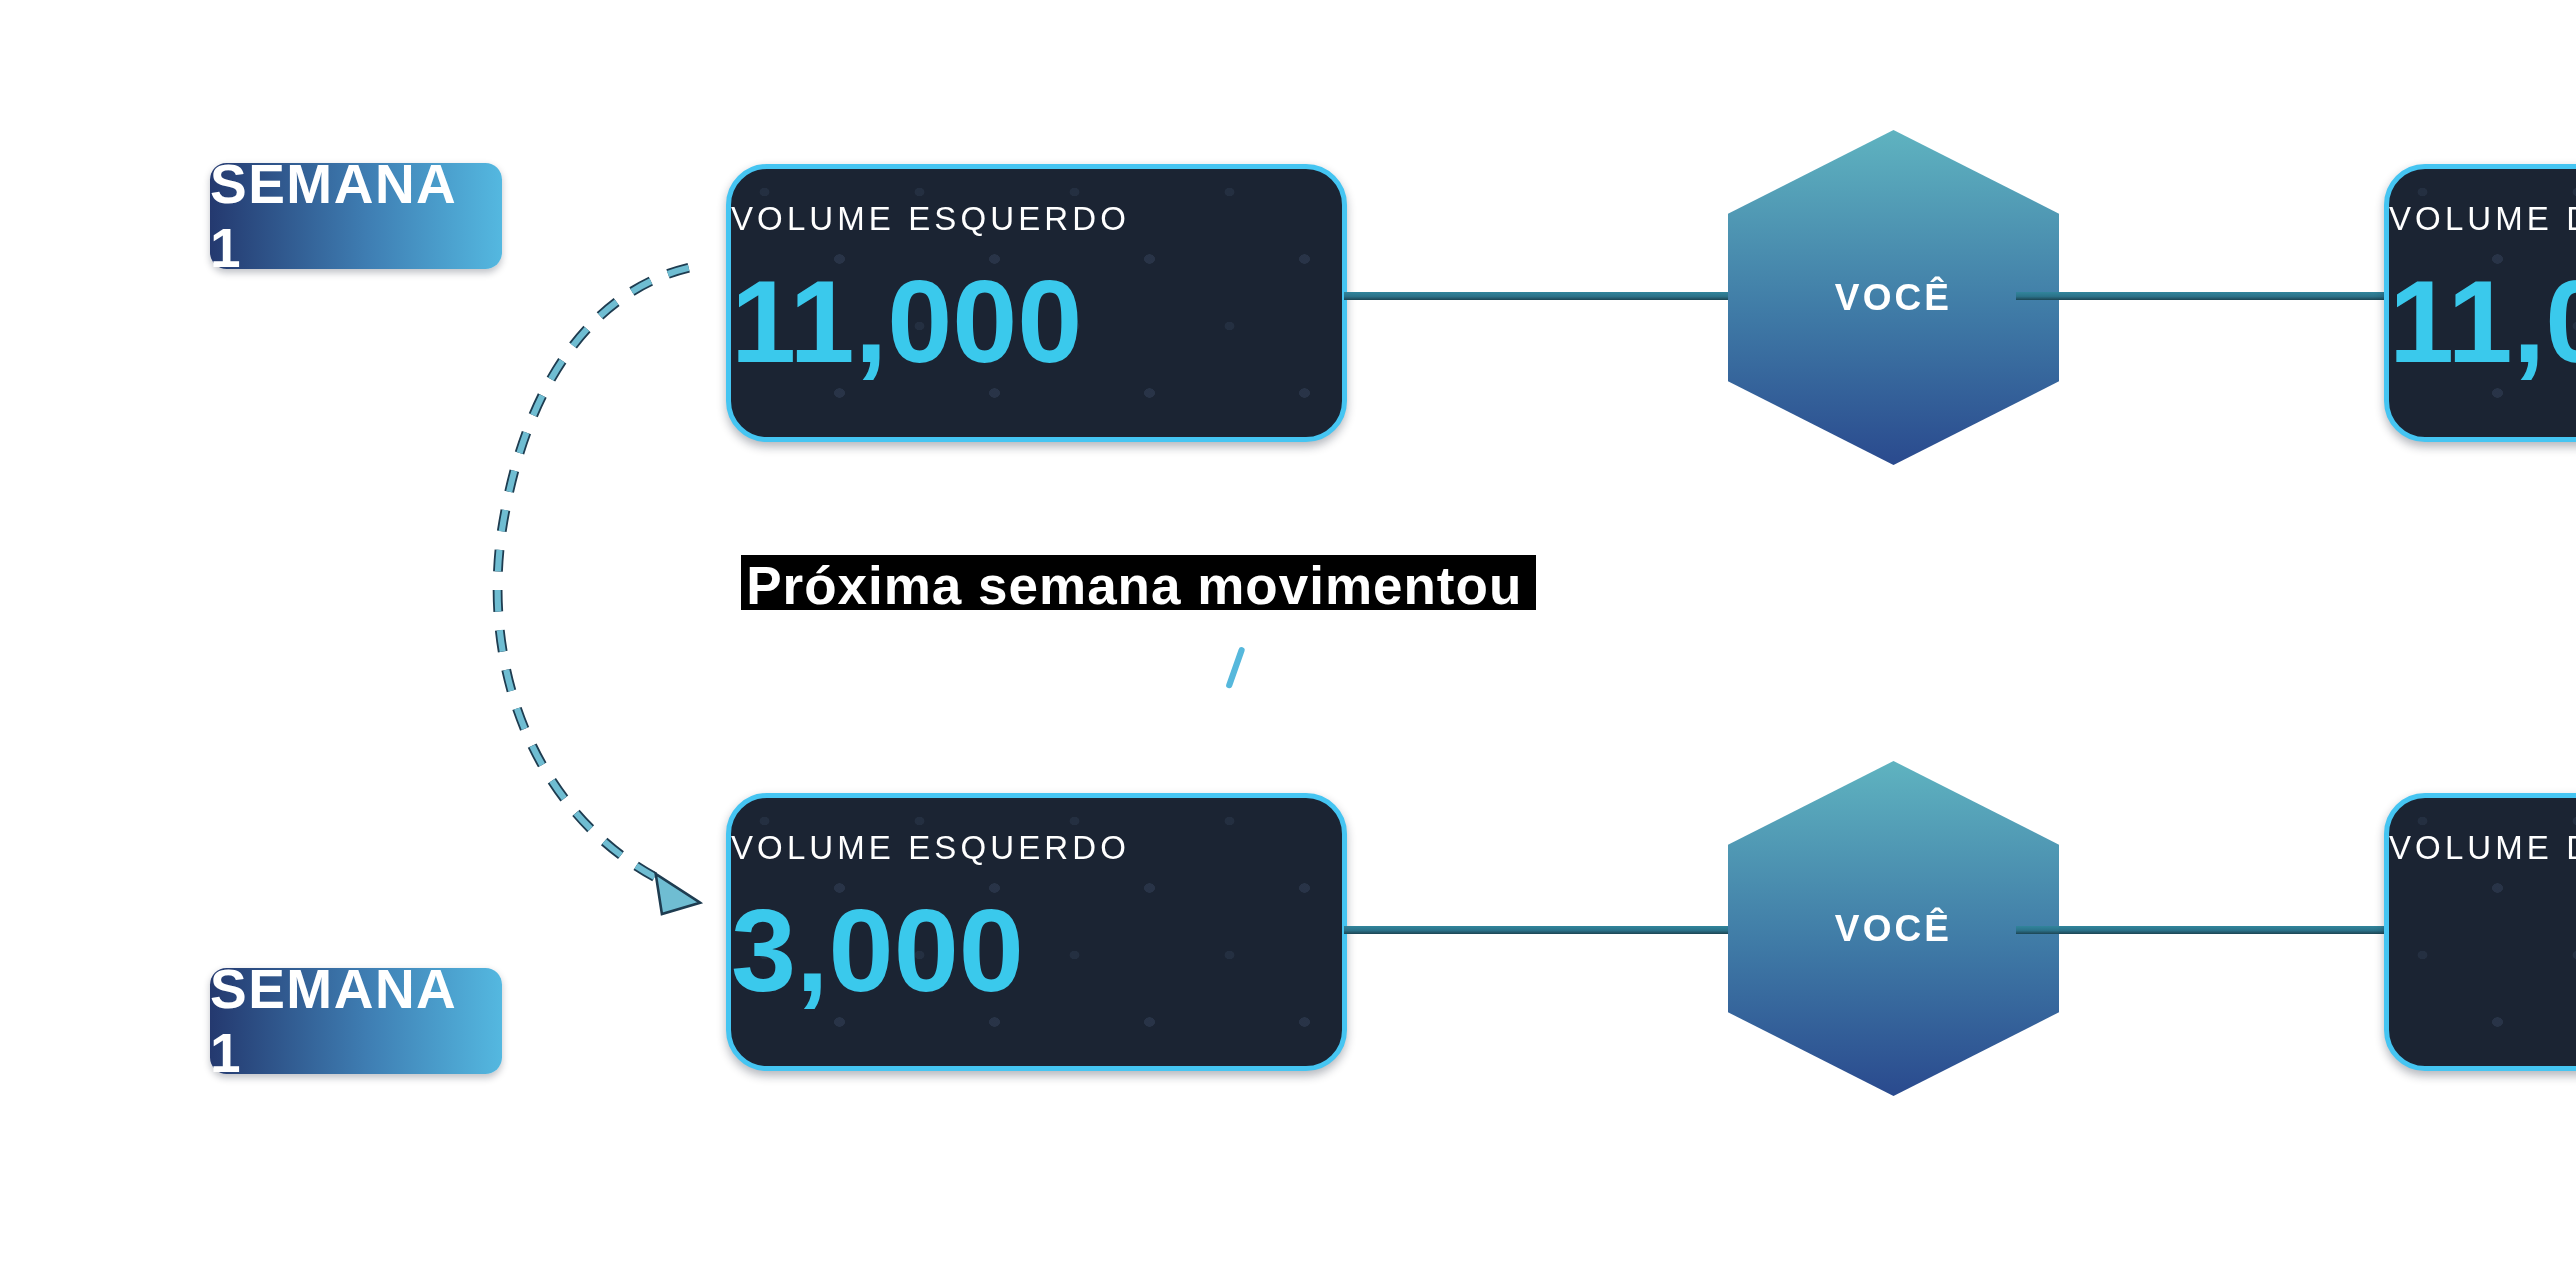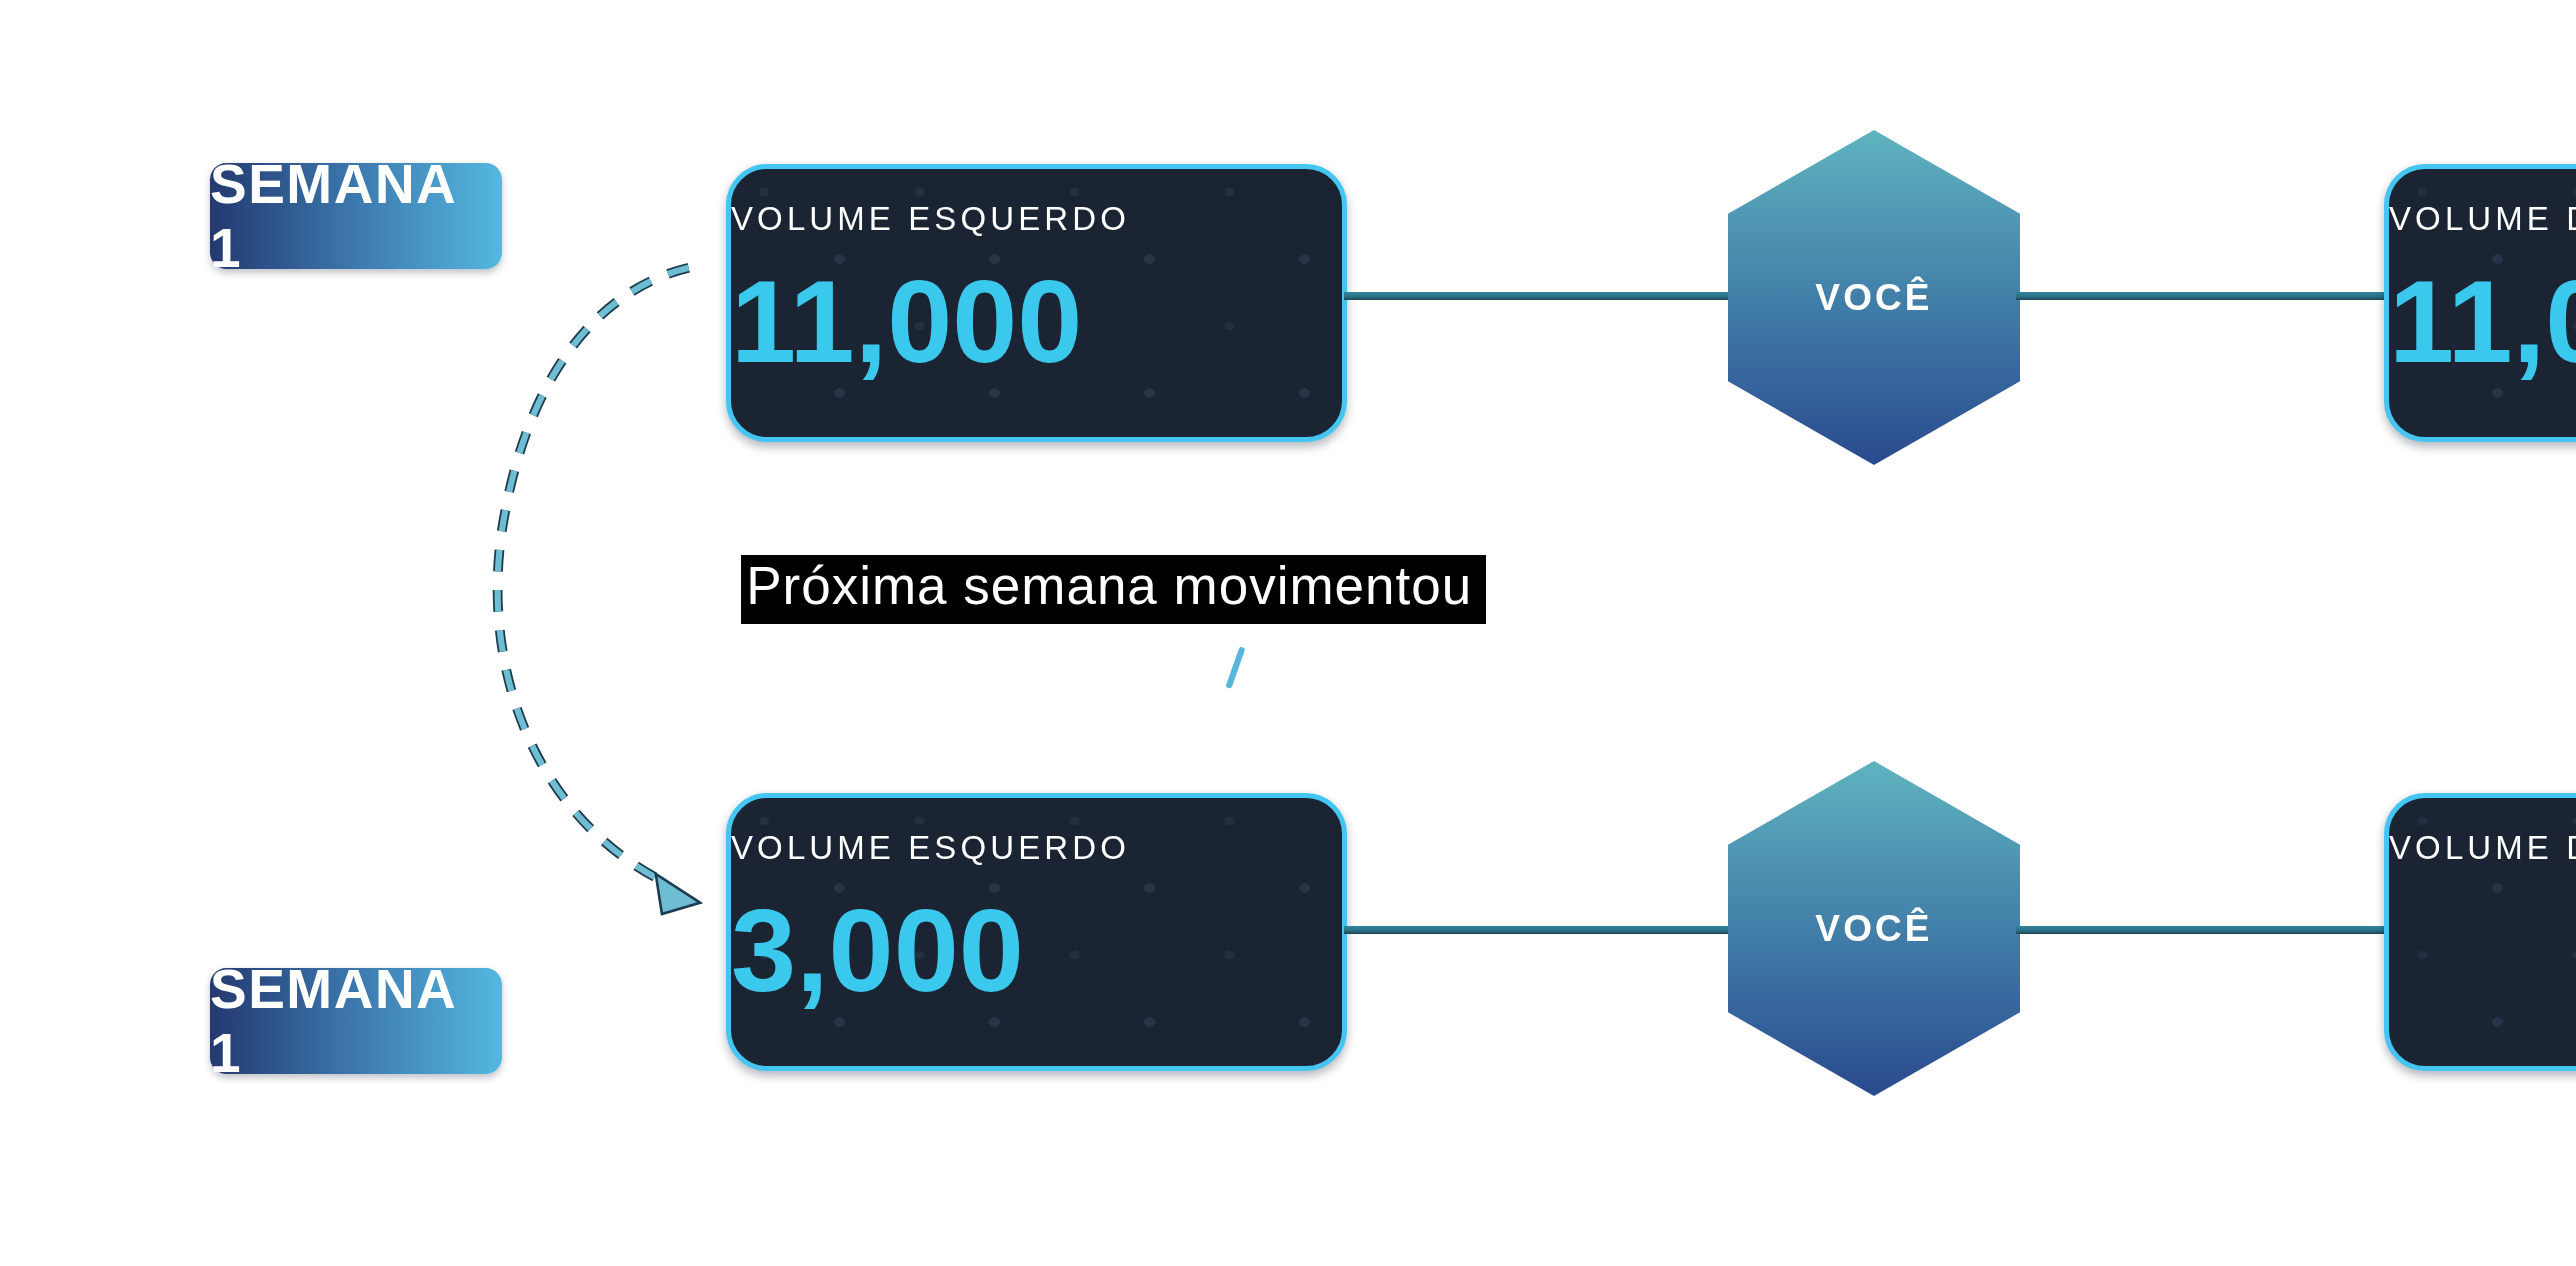--- a/index.html
+++ b/index.html
@@ -57,34 +57,34 @@
   .connector{
     position:absolute;height:8.2px;
     background:linear-gradient(180deg,#31859c 0%,#2b7289 55%,#1c4553 100%);
   }
   #conn-1a{left:1344px;top:292px;width:387px;}
   #conn-1b{left:2016px;top:292px;width:371px;}
   #conn-2a{left:1344px;top:926px;width:387px;}
   #conn-2b{left:2016px;top:926px;width:371px;}
   
   .hexagon{
-    position:absolute;width:292px;height:335px;
+    position:absolute;width:331px;height:335px;
     background:linear-gradient(180deg,#5fb3c0 0%,#3f7aa6 55%,#2a4a8e 100%);
     clip-path:polygon(50% 0%,100% 25%,100% 75%,50% 100%,0% 75%,0% 25%);
     display:flex;align-items:center;justify-content:center;
     color:#ffffff;font-size:37px;font-weight:700;letter-spacing:3.1px;text-align:center;
   }
   #hex-1{left:1728px;top:130px;}
   #hex-2{left:1728px;top:761px;}
   
   .note-line1{
     position:absolute;left:741px;top:555px;
-    height:69px;line-height:61px;
+    height:55px;line-height:61px;
     background:#000000;color:#ffffff;
-    font-size:53px;font-weight:400;letter-spacing:1px;
+    font-size:53px;font-weight:700;letter-spacing:1px;
     padding:0 13.4px 0 5.2px;white-space:nowrap;
   }
   .note-line2{
     position:absolute;left:733px;top:649px;
     height:77px;line-height:77px;
     background:#000000;
     font-size:68px;font-weight:700;
     padding:0 17.5px 0 7.2px;white-space:nowrap;
   }
   .note-line2 .lbl{color:#ffffff;}

